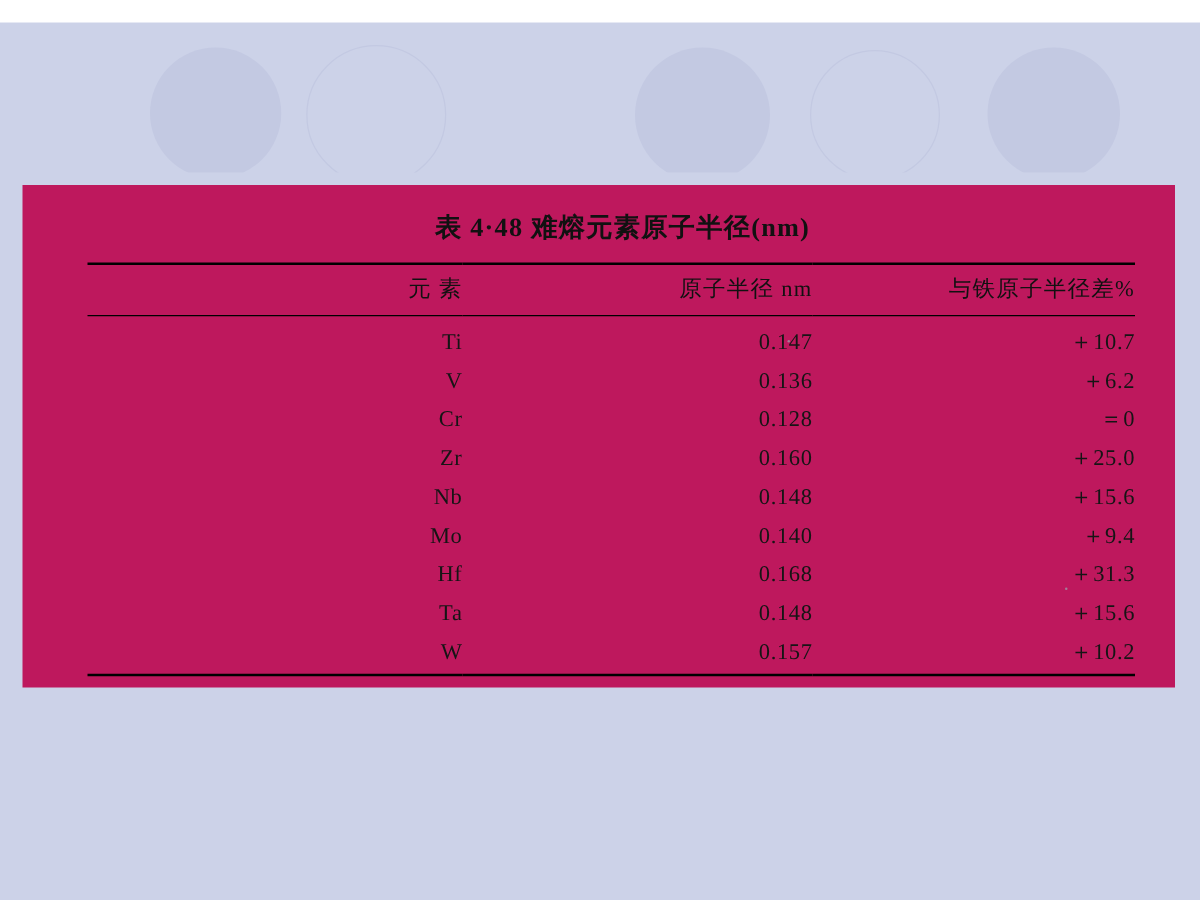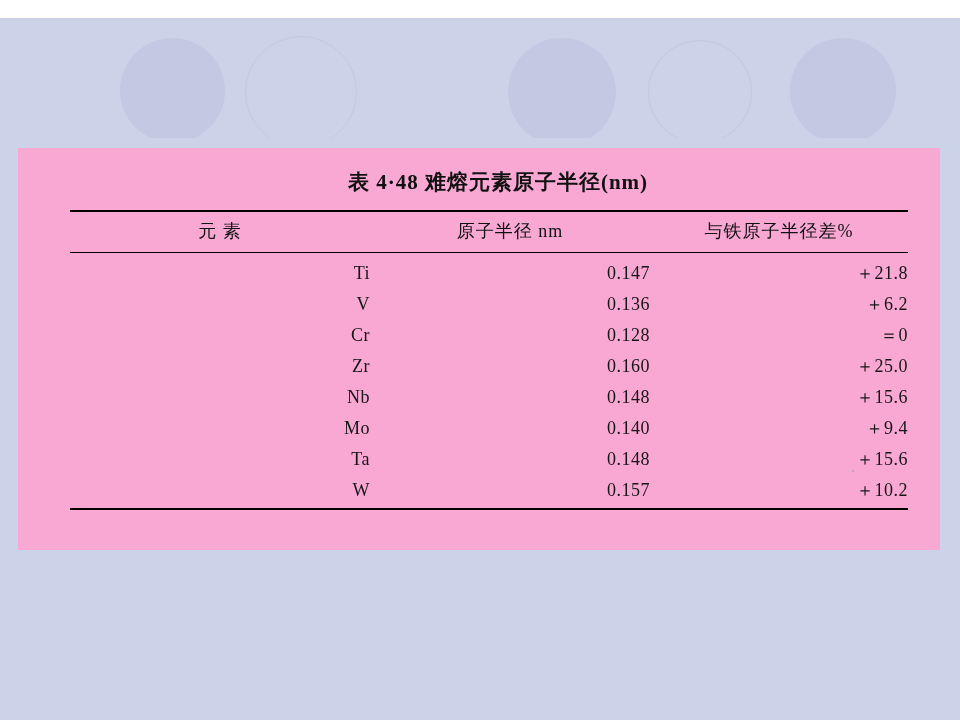--- a/index.html
+++ b/index.html
@@ -45,21 +45,21 @@
   .circle.outline {
     background: transparent;
     border: 1px solid #c3c9e2;
   }
   .card {
     position: absolute;
     left: 18px;
     top: 148px;
     width: 922px;
     height: 402px;
-    background: #f9a8d4;
+    background: #be185d;
     box-shadow: 0 0 0 0 rgba(0,0,0,0);
   }
   .table-wrap {
     position: absolute;
     left: 52px;
     top: 14px;
     width: 838px;
   }
   .tbl-title {
     text-align: center;
@@ -77,21 +77,21 @@
     table-layout: fixed;
   }
   table.data col.c1 { width: 300px; }
   table.data col.c2 { width: 280px; }
   table.data col.c3 { width: 258px; }
   table.data thead th {
     font-weight: normal;
     font-size: 18px;
     color: #111;
     padding: 7px 0 9px 0;
-    text-align: center;
+    text-align: right;
     border-top: 2.5px solid #000;
     border-bottom: 1px solid #000;
     letter-spacing: 1px;
   }
   table.data tbody td {
     font-size: 18px;
     color: #151515;
     text-align: right;
     padding: 3.5px 0;
     letter-spacing: 0.5px;
@@ -148,21 +148,21 @@
           <tr>
             <th>元        素</th>
             <th>原子半径  nm</th>
             <th>与铁原子半径差%</th>
           </tr>
         </thead>
         <tbody>
           <tr>
             <td class="col-elem">Ti</td>
             <td class="mono-num">0.147</td>
-            <td class="mono-num">＋21.8</td>
+            <td class="mono-num">＋10.7</td>
           </tr>
           <tr>
             <td class="col-elem">V</td>
             <td class="mono-num">0.136</td>
             <td class="mono-num">＋6.2</td>
           </tr>
           <tr>
             <td class="col-elem">Cr</td>
             <td class="mono-num">0.128</td>
             <td class="mono-num">＝0</td>
@@ -174,20 +174,25 @@
           </tr>
           <tr>
             <td class="col-elem">Nb</td>
             <td class="mono-num">0.148</td>
             <td class="mono-num">＋15.6</td>
           </tr>
           <tr>
             <td class="col-elem">Mo</td>
             <td class="mono-num">0.140</td>
             <td class="mono-num">＋9.4</td>
+          </tr>
+          <tr>
+            <td class="col-elem">Hf</td>
+            <td class="mono-num">0.168</td>
+            <td class="mono-num">＋31.3</td>
           </tr>
           <tr>
             <td class="col-elem">Ta</td>
             <td class="mono-num">0.148</td>
             <td class="mono-num">＋15.6</td>
           </tr>
           <tr>
             <td class="col-elem">W</td>
             <td class="mono-num">0.157</td>
             <td class="mono-num">＋10.2</td>

